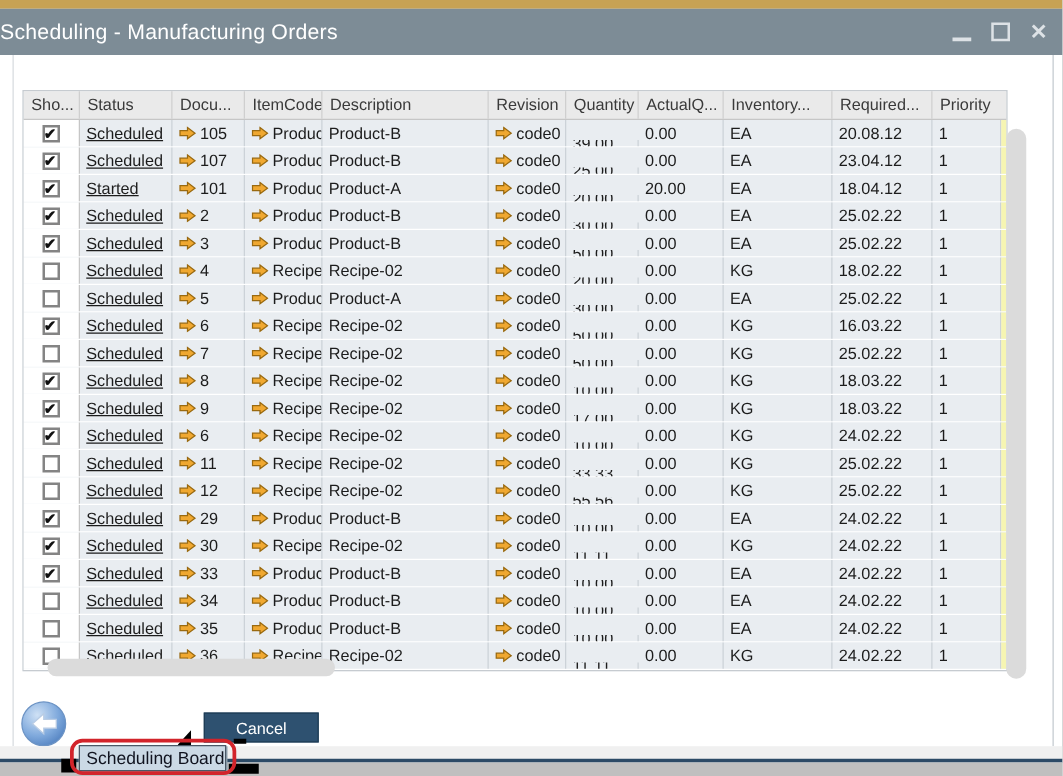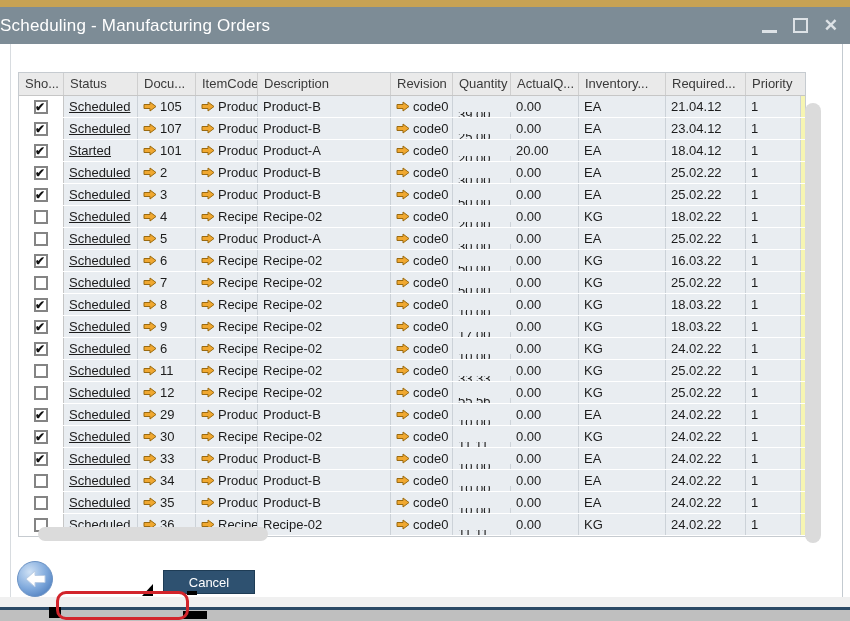--- a/index.html
+++ b/index.html
@@ -135,21 +135,21 @@
       <div class="cell c-qty">
             <span>39.00</span>
           </div>
       <div class="cell c-act">
             <span>0.00</span>
           </div>
       <div class="cell c-inv">
             <span>EA</span>
           </div>
       <div class="cell c-req">
-            <span>21.04.12</span>
+            <span>20.08.12</span>
           </div>
       <div class="cell c-pri">
             <span>1</span>
           </div>
       <div class="cell c-sliver"></div>
     </div>
 
     <div class="row">
       <div class="cell c-show">
         <span class="cb checked">
@@ -1066,15 +1066,16 @@
   <div class="btn btn-cancel">Cancel</div>
   <div class="cursor-tri"></div>
 
   <div class="strip-light"></div>
   <div class="line-dark"></div>
   <div class="strip-gray"></div>
 
   <div class="frag frag1"></div>
   <div class="frag frag2"></div>
   <div class="frag frag3"></div>
+  <div class="tooltip">Scheduling Board</div>
   <div class="red-ring"></div>
 
 </div>
 
 </body></html>

